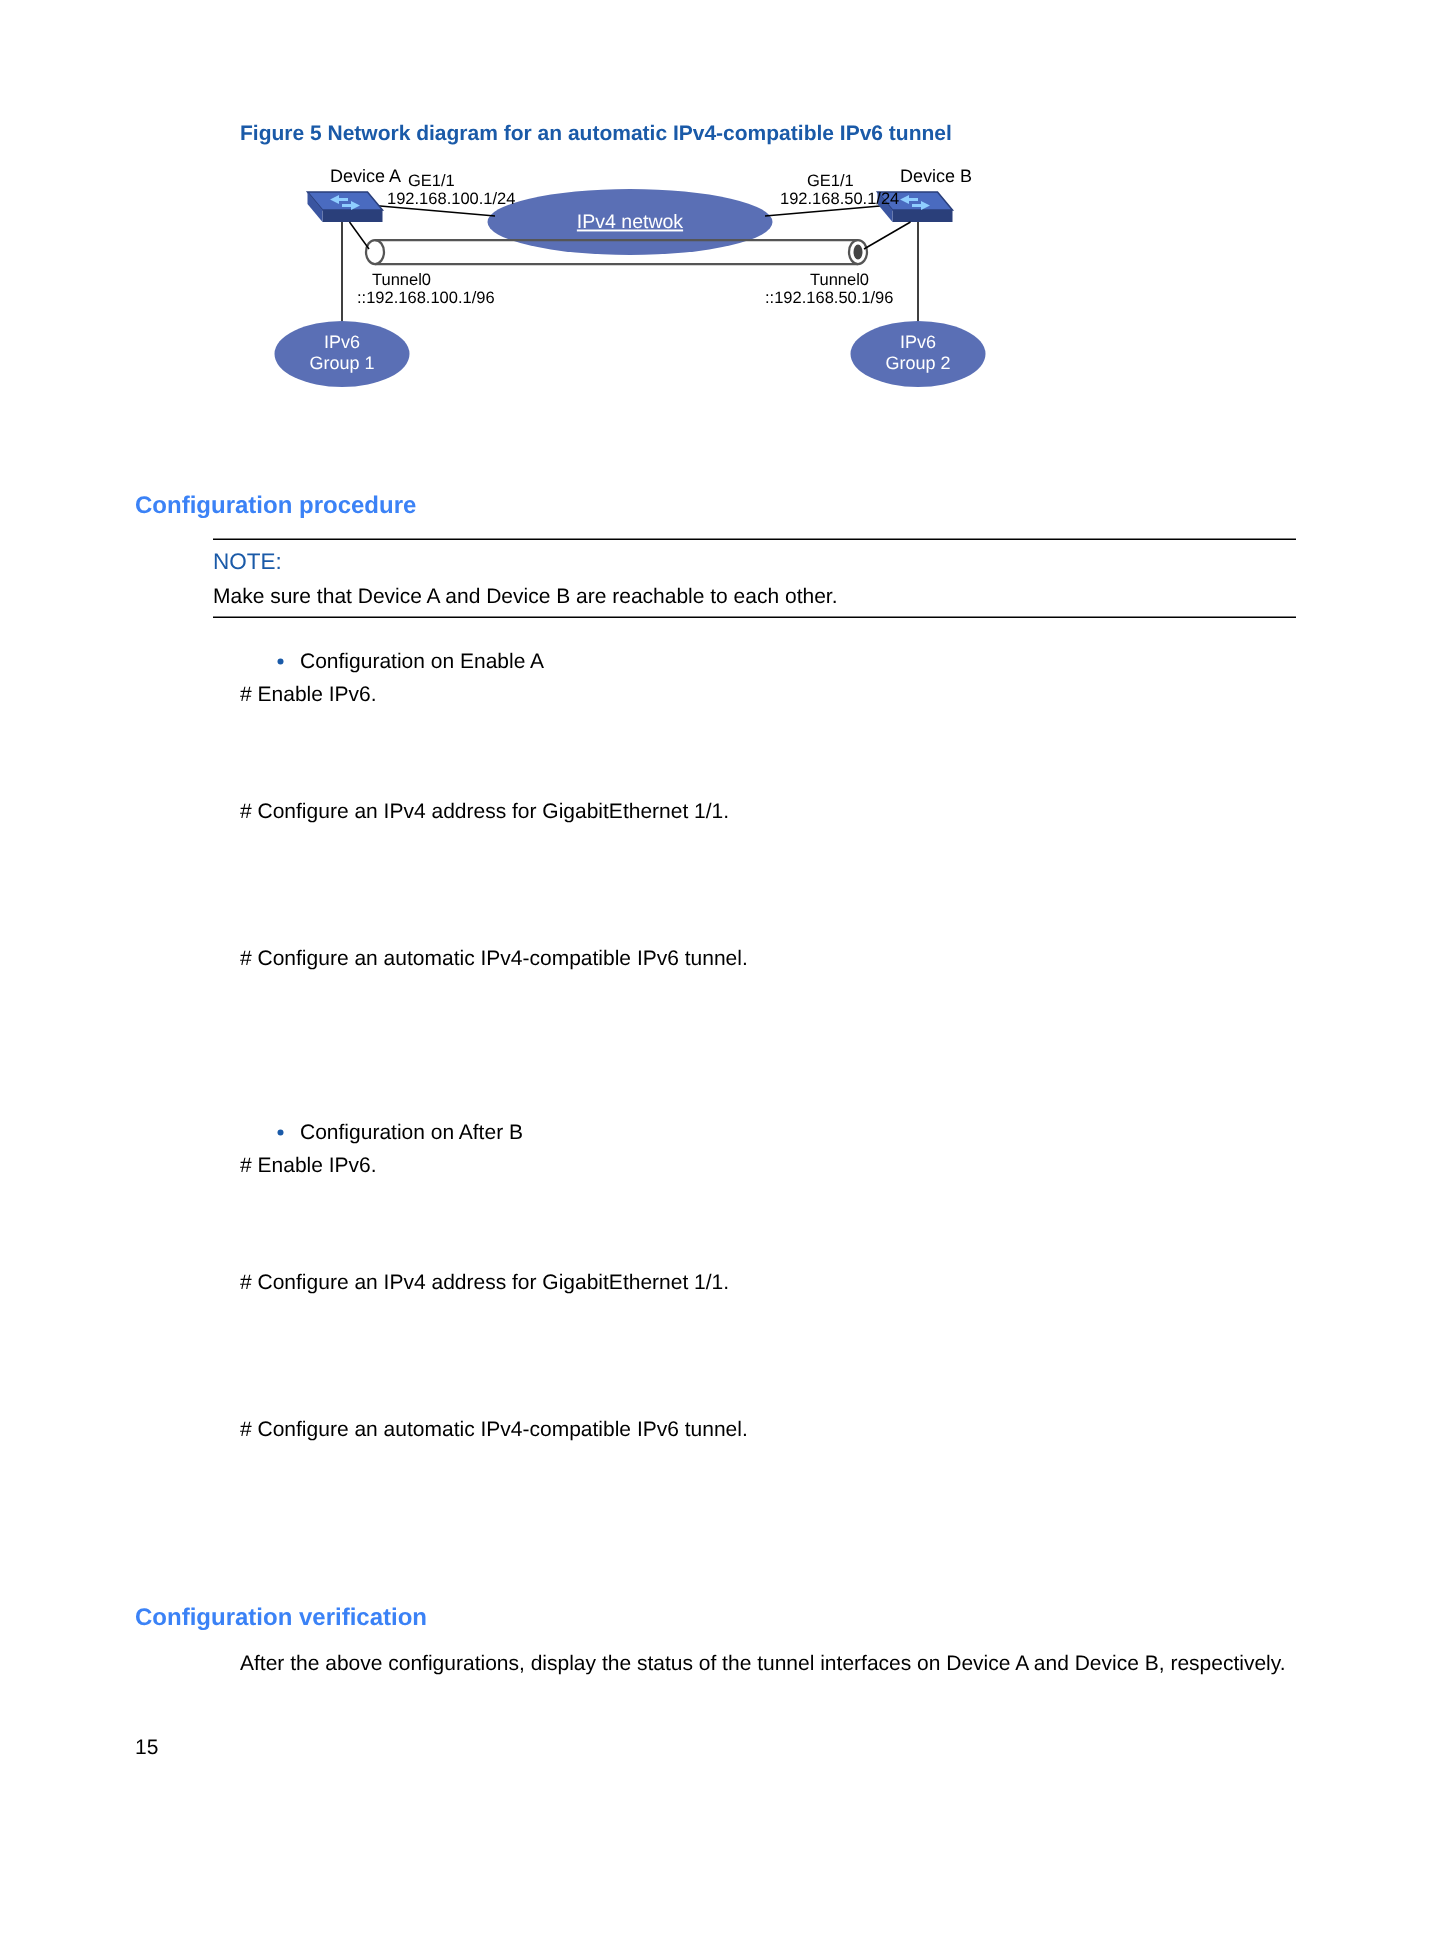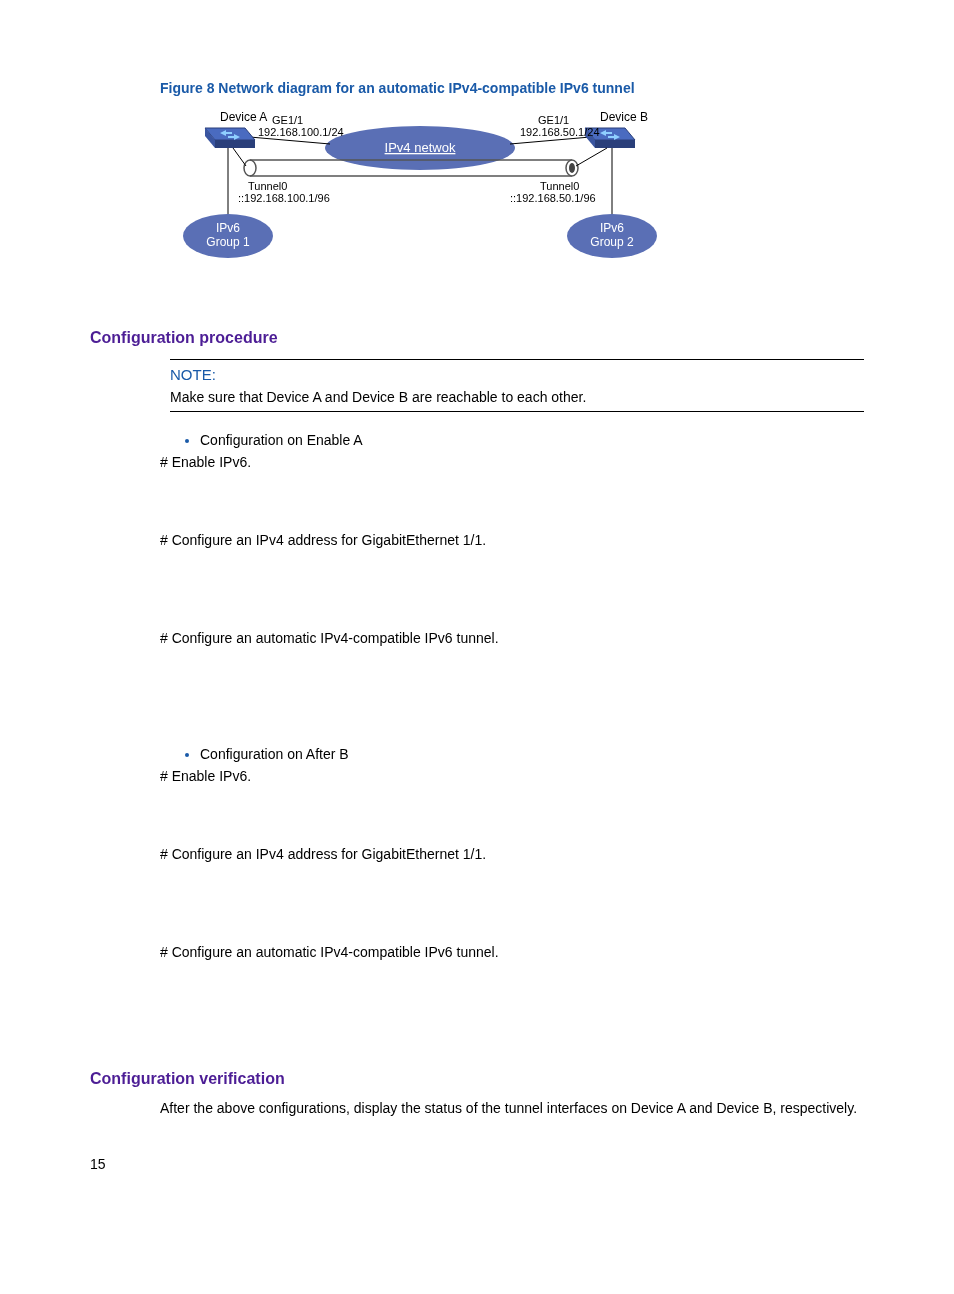--- a/index.html
+++ b/index.html
@@ -19,28 +19,28 @@
     margin-left: 70px;
     margin-bottom: 10px;
   }
   .diagram {
     margin-left: 70px;
     width: 520px;
     position: relative;
     font-family: Arial, sans-serif;
   }
   .h2 {
-    color: #4c1d95;
+    color: #3b82f6;
     font-weight: bold;
     font-size: 16px;
     margin-top: 40px;
     margin-bottom: 12px;
   }
   .note-box {
-    margin-left: 80px;
+    margin-left: 52px;
     border-top: 1px solid #000;
     border-bottom: 1px solid #000;
     padding: 6px 0;
     margin-bottom: 20px;
   }
   .note-label {
     color: #1a5aa8;
     font-size: 15px;
     margin-bottom: 6px;
   }
@@ -65,21 +65,21 @@
     font-size: 14px;
   }
   .justify {
     text-align: justify;
   }
   svg text { font-family: Arial, sans-serif; }
 </style>
 </head>
 <body>
 
-<div class="figcaption">Figure 8 Network diagram for an automatic IPv4-compatible IPv6 tunnel</div>
+<div class="figcaption">Figure 5 Network diagram for an automatic IPv4-compatible IPv6 tunnel</div>
 
 <div class="diagram">
 <svg width="520" height="180" viewBox="0 0 520 180">
 
   <ellipse cx="260" cy="42" rx="95" ry="22" fill="#5a6fb5"></ellipse>
   <text x="260" y="46" text-anchor="middle" fill="#fff" font-size="13" text-decoration="underline">IPv4 netwok</text>
 
   <line x1="78" y1="30" x2="170" y2="38" stroke="#000" stroke-width="1"></line>
   <line x1="442" y1="30" x2="350" y2="38" stroke="#000" stroke-width="1"></line>
 

